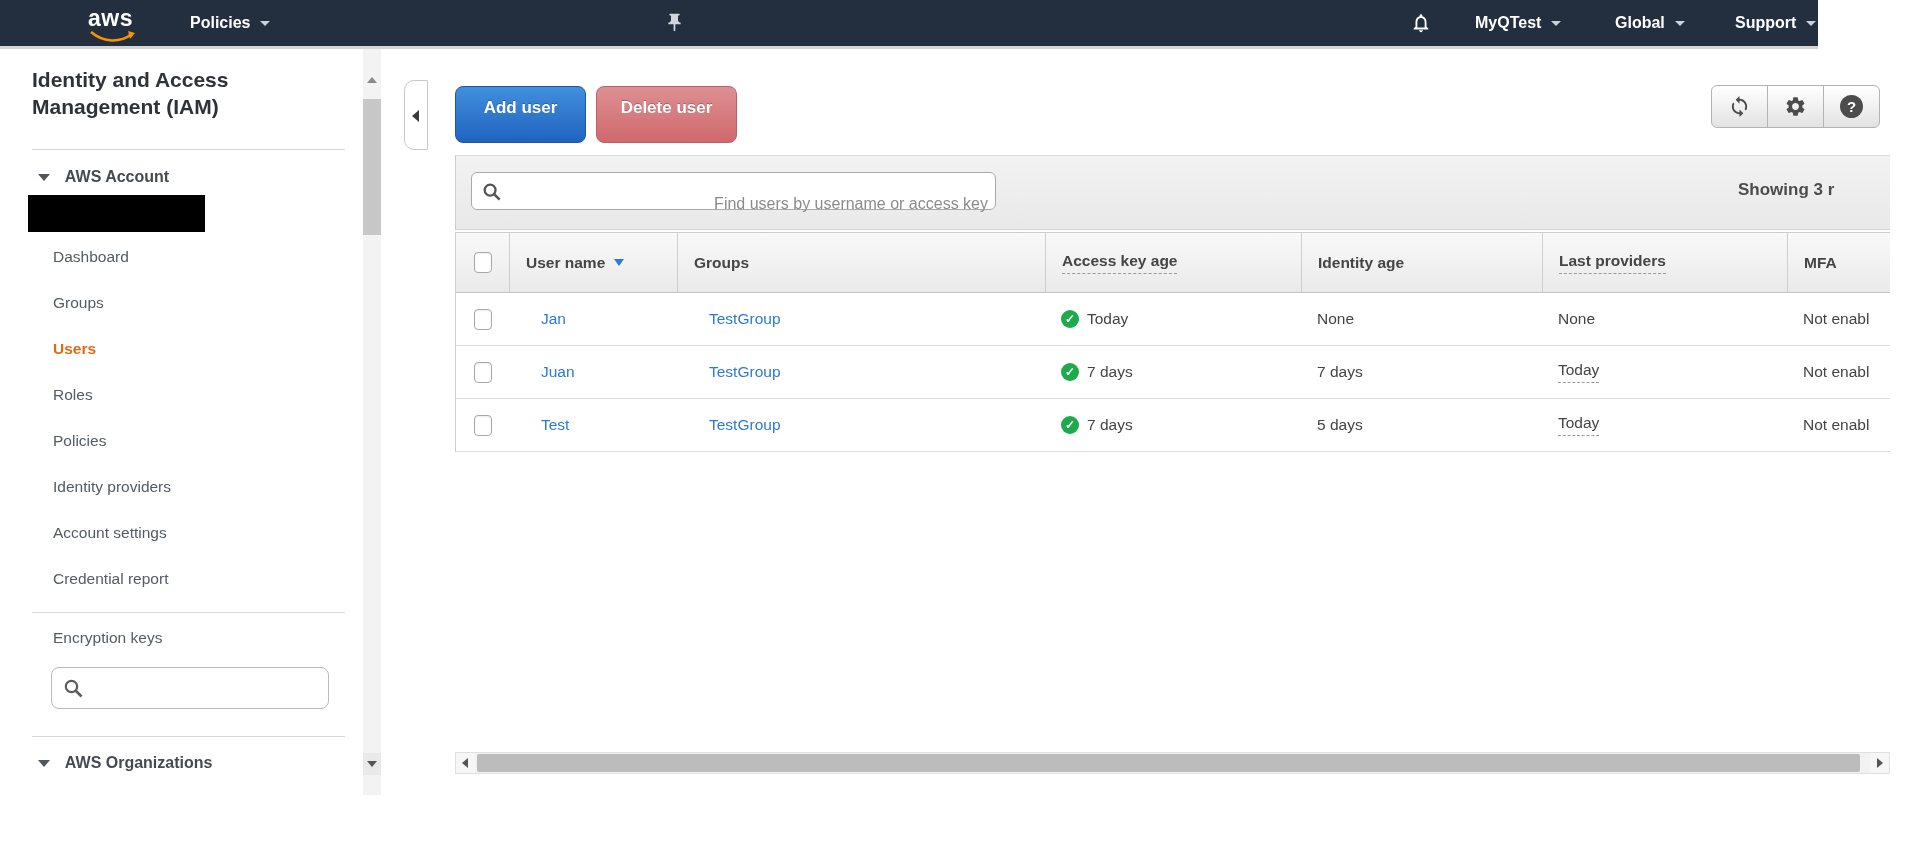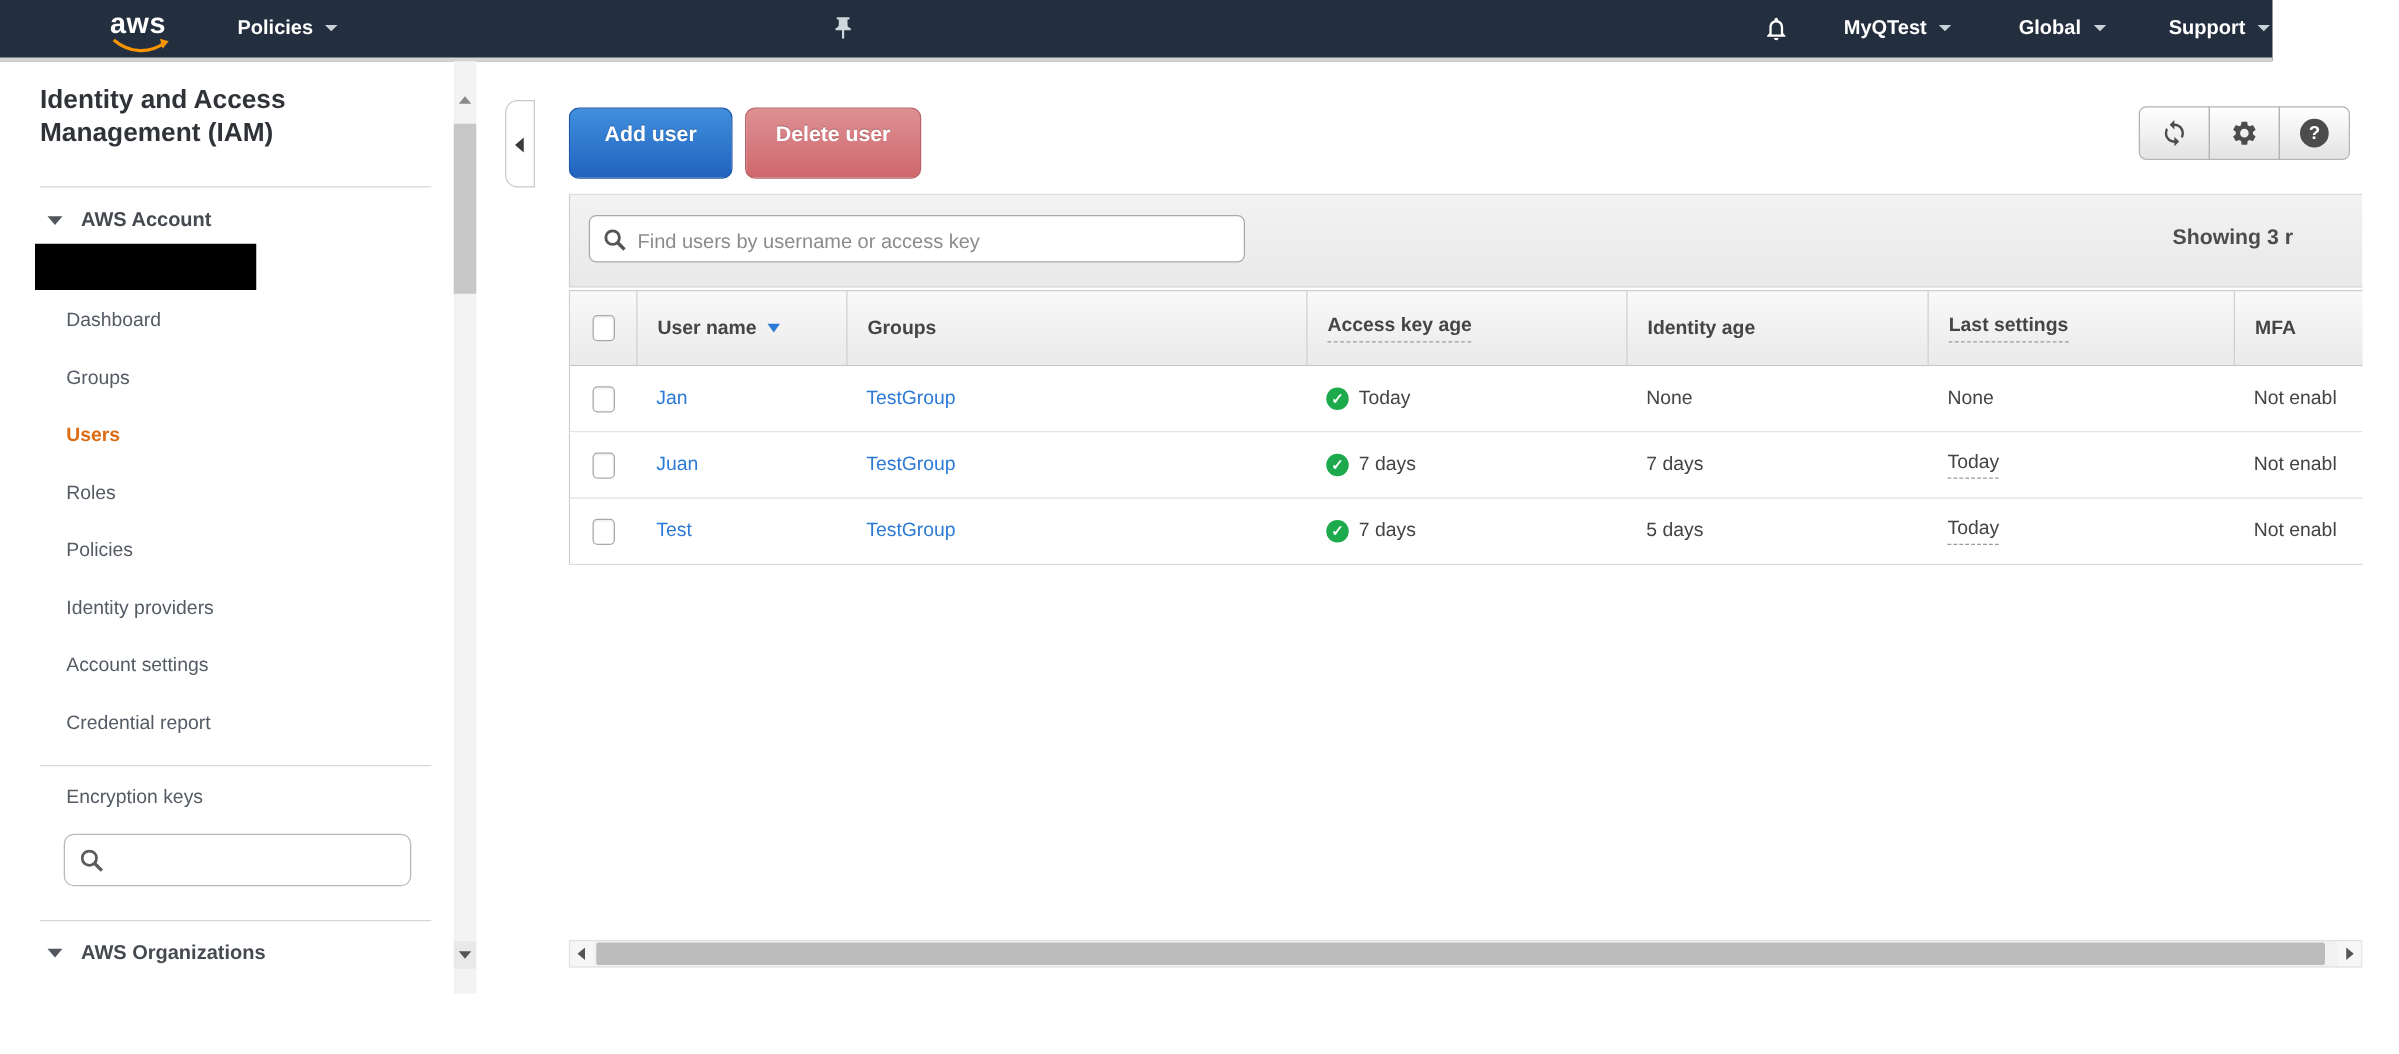--- a/index.html
+++ b/index.html
@@ -70,39 +70,39 @@
   .icon-btn:last-child{border-radius:0 6px 6px 0;}
   .help-badge{width:23px;height:23px;border-radius:50%;background:#4c4c4c;color:#fff;font-weight:bold;
               font-size:15px;text-align:center;line-height:23px;}
 
   .band{position:absolute;left:0;top:106px;width:1435px;height:75px;
         background:linear-gradient(#f2f2f2,#e9e9e9);border-top:1px solid #ddd;
         border-bottom:1px solid #d2d2d2;border-left:1px solid #ccc;box-sizing:border-box;}
   .filter-box{position:absolute;left:15px;top:16px;width:525px;height:38px;background:#fff;
         border:1px solid #a9a9a9;border-radius:6px;box-sizing:border-box;}
   .filter-box svg{position:absolute;left:10px;top:9px;}
-  .filter-box input{position:absolute;left:36px;top:5px;width:478px;height:30px;border:none;outline:none;
-        font-family:"Liberation Sans",sans-serif;font-size:16px;color:#444;background:transparent;}
+  .filter-box input{position:absolute;left:36px;top:15px;width:478px;height:30px;border:none;outline:none;
+        font-family:"Liberation Sans",sans-serif;font-size:16px;color:#444;background:transparent;text-align:right;}
   .filter-box input::placeholder{color:#8b8b8b;}
   .showing{position:absolute;left:1282px;top:24px;font-size:17px;font-weight:bold;color:#4c4c4c;white-space:nowrap;}
 
   .trow{display:grid;grid-template-columns:53px 168px 368px 256px 241px 245px 169px;width:1500px;box-sizing:border-box;}
   .thead{position:absolute;left:0;top:183px;height:61px;background:linear-gradient(#f9f9f9,#eaeaea);
          border-top:1px solid #cdcdcd;border-bottom:1px solid #c5c5c5;border-left:1px solid #ccc;}
   .thead .hc{display:flex;align-items:center;padding-left:16px;font-size:15.5px;font-weight:bold;
          color:#454545;border-left:1px solid #cfcfcf;cursor:pointer;white-space:nowrap;}
   .thead .hc:first-child{border-left:none;justify-content:center;padding-left:0;}
   .dashed{border-bottom:1px dashed #9a9a9a;padding-bottom:3px;text-align:right;}
   .sort{display:inline-block;width:0;height:0;border-left:5px solid transparent;border-right:5px solid transparent;
         border-top:7px solid #2c7ad6;margin-left:9px;}
   .tbody{position:absolute;left:0;top:244px;}
   .drow{height:53px;background:#fff;border-bottom:1px solid #ddd;border-left:1px solid #ccc;}
   .cell{display:flex;align-items:center;padding-left:16px;font-size:15.5px;color:#444;white-space:nowrap;}
   .cell:first-child{justify-content:center;padding-left:0;}
-  .link{color:#2c7ad6;cursor:pointer;}
+  .link{color:#2c7ad6;cursor:pointer;margin-left:16px;}
   .cb{width:16px;height:19px;background:#fff;border:1px solid #a8a8a8;border-radius:4px;cursor:pointer;
       box-shadow:inset 0 1px 2px rgba(0,0,0,.08);}
   .gbadge{width:18px;height:18px;border-radius:50%;background:#1daa4c;color:#fff;font-size:12px;
           font-weight:bold;text-align:center;line-height:18px;margin-right:8px;flex:none;}
 
   .hscroll{position:absolute;left:0;top:703px;width:1435px;height:22px;background:#f2f2f2;
            border:1px solid #e0e0e0;box-sizing:border-box;}
   .hs-btn{position:absolute;top:0;width:19px;height:20px;background:#f6f6f6;cursor:pointer;}
   .hs-left{left:0;}
   .hs-right{right:0;}
@@ -250,21 +250,21 @@
       <div class="hc">
           <span>Groups</span>
         </div>
       <div class="hc">
           <span class="dashed">Access key age</span>
         </div>
       <div class="hc">
           <span>Identity age</span>
         </div>
       <div class="hc">
-          <span class="dashed">Last settings</span>
+          <span class="dashed">Last providers</span>
         </div>
       <div class="hc">
           <span>MFA</span>
         </div>
     </div>
 
     <div class="tbody">
 
       <div class="trow drow">
         <div class="cell">

